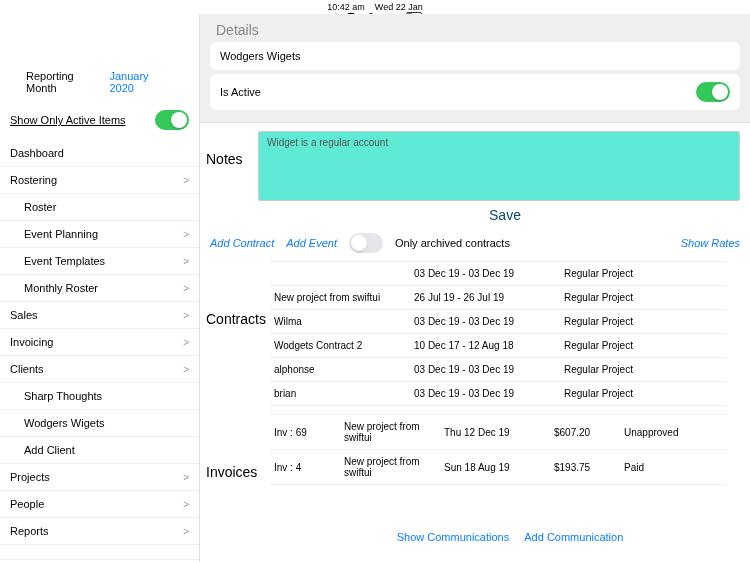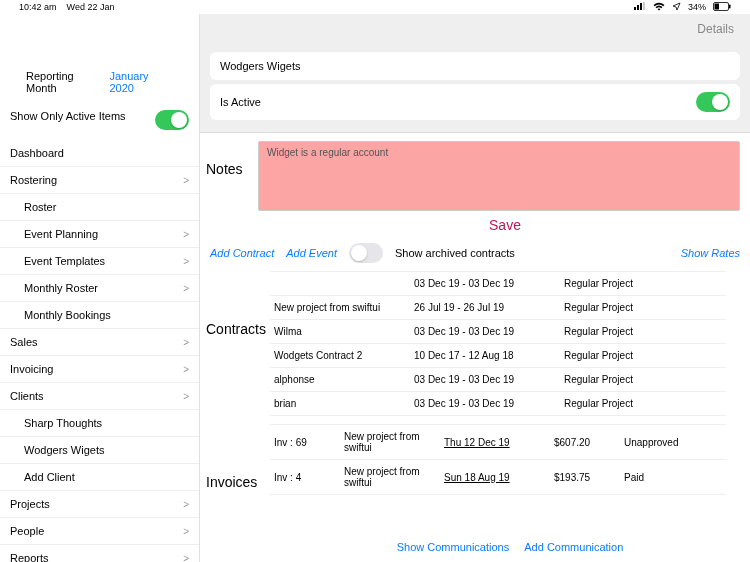--- a/index.html
+++ b/index.html
@@ -9,24 +9,25 @@
   color: #000;
   background: #fff;
   width: 750px;
   height: 562px;
   overflow: hidden;
 }
 .status-bar {
   display: flex;
   justify-content: space-between;
   align-items: center;
-  padding: 2px 19px;
+  padding: 2px 0;
   font-size: 9px;
   font-weight: 500;
   height: 14px;
+  flex-direction: column;
 }
 .status-right { display: flex; align-items: center; gap: 7px; }
 .status-icon { display: inline-block; }
 .main { display: flex; height: calc(100% - 14px); }
 .sidebar {
   width: 200px;
   border-right: 1px solid #e0e0e0;
   overflow-y: auto;
   padding-top: 50px;
 }
@@ -34,22 +35,24 @@
   display: flex;
   align-items: center;
   gap: 6px;
   padding: 6px 26px;
   font-size: 11px;
 }
 .link-blue { color: #0a7cff; }
 .active-row {
   display: flex;
   justify-content: space-between;
+  align-items: center;
   padding: 10px 10px;
   font-size: 11px;
+  text-decoration: underline;
 }
 .toggle {
   width: 34px;
   height: 20px;
   border-radius: 10px;
   background: #34c759;
   position: relative;
   cursor: pointer;
 }
 .toggle::after {
@@ -80,24 +83,23 @@
   flex: 1;
   overflow-y: auto;
   background: #fff;
 }
 .details-section {
   background: #efefef;
   border-bottom: 1px solid #ddd;
   padding: 6px 10px 8px 10px;
 }
 .details-label {
-  font-size: 12px;
+  font-size: 14px;
   color: #888;
-  padding: 2px 6px 16px 6px;
-  text-align: right;
+  padding: 2px 6px 4px 6px;
 }
 .details-row {
   background: #fff;
   border-radius: 6px;
   padding: 8px 10px;
   margin-bottom: 4px;
   font-size: 11px;
   display: flex;
   justify-content: space-between;
   align-items: center;
@@ -110,32 +112,32 @@
 .section-title {
   width: 58px;
   font-size: 14px;
   font-weight: 400;
   padding-left: 6px;
   padding-top: 20px;
 }
 .notes-box {
   flex: 1;
   height: 70px;
-  background: #fca5a5;
+  background: #5eead4;
   border: 1px solid #ccc;
   padding: 5px 8px;
   font-size: 10px;
   color: #555;
   border-radius: 2px;
 }
 .save-row {
   text-align: center;
   padding: 6px 0;
   font-size: 14px;
-  color: #be185d;
+  color: #0c4a6e;
   margin-left: 60px;
   cursor: pointer;
 }
 .actions-row {
   display: flex;
   align-items: center;
   gap: 12px;
   padding: 4px 10px;
   font-size: 11px;
 }
@@ -158,21 +160,21 @@
   padding: 6px 4px;
   font-size: 10px;
   gap: 10px;
 }
 .trow:first-child { border-top: 1px solid #eee; }
 .c1 { width: 130px; }
 .c2 { width: 140px; }
 .c3 { width: 120px; }
 .ic1 { width: 60px; }
 .ic2 { width: 90px; }
-.ic3 { width: 100px; text-decoration: underline; }
+.ic3 { width: 100px; }
 .ic4 { width: 60px; }
 .ic5 { width: 90px; }
 .comm-row {
   text-align: center;
   padding: 12px 0;
   font-size: 11px;
   margin-left: 70px;
 }
 .comm-row span { color: #0a7cff; cursor: pointer; margin: 0 6px; }
 .hr-gap { height: 30px; }
@@ -242,23 +244,20 @@
           <span class="chev">&gt;</span>
         </div>
         <div class="nav-item indent">
           <span>Event Templates</span>
           <span class="chev">&gt;</span>
         </div>
         <div class="nav-item indent">
           <span>Monthly Roster</span>
           <span class="chev">&gt;</span>
         </div>
-        <div class="nav-item indent">
-          <span>Monthly Bookings</span>
-        </div>
         <div class="nav-item">
           <span>Sales</span>
           <span class="chev">&gt;</span>
         </div>
         <div class="nav-item">
           <span>Invoicing</span>
           <span class="chev">&gt;</span>
         </div>
         <div class="nav-item">
           <span>Clients</span>
@@ -305,21 +304,21 @@
       <div class="section-title">Notes</div>
       <div class="notes-box">Widget is a regular account</div>
     </div>
 
     <div class="save-row">Save</div>
 
     <div class="actions-row">
       <span class="action-link">Add Contract</span>
       <span class="action-link">Add Event</span>
       <div class="toggle off"></div>
-      <span class="archived-text">Show archived contracts</span>
+      <span class="archived-text">Only archived contracts</span>
       <div class="spacer"></div>
       <span class="action-link">Show Rates</span>
     </div>
 
     <div class="section-row">
       <div class="section-label">Contracts</div>
       <div class="data-table" id="contracts-table">
           <div class="trow">
             <div class="c1"></div>
             <div class="c2">03 Dec 19 - 03 Dec 19</div>

